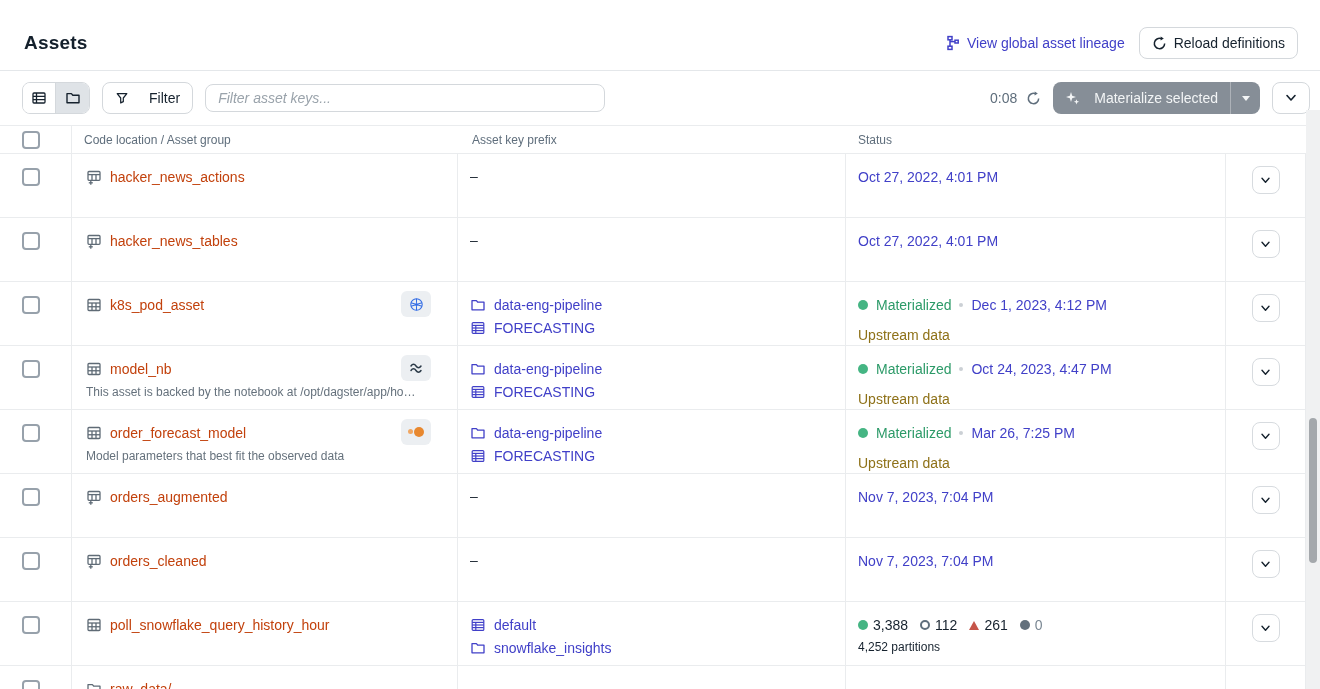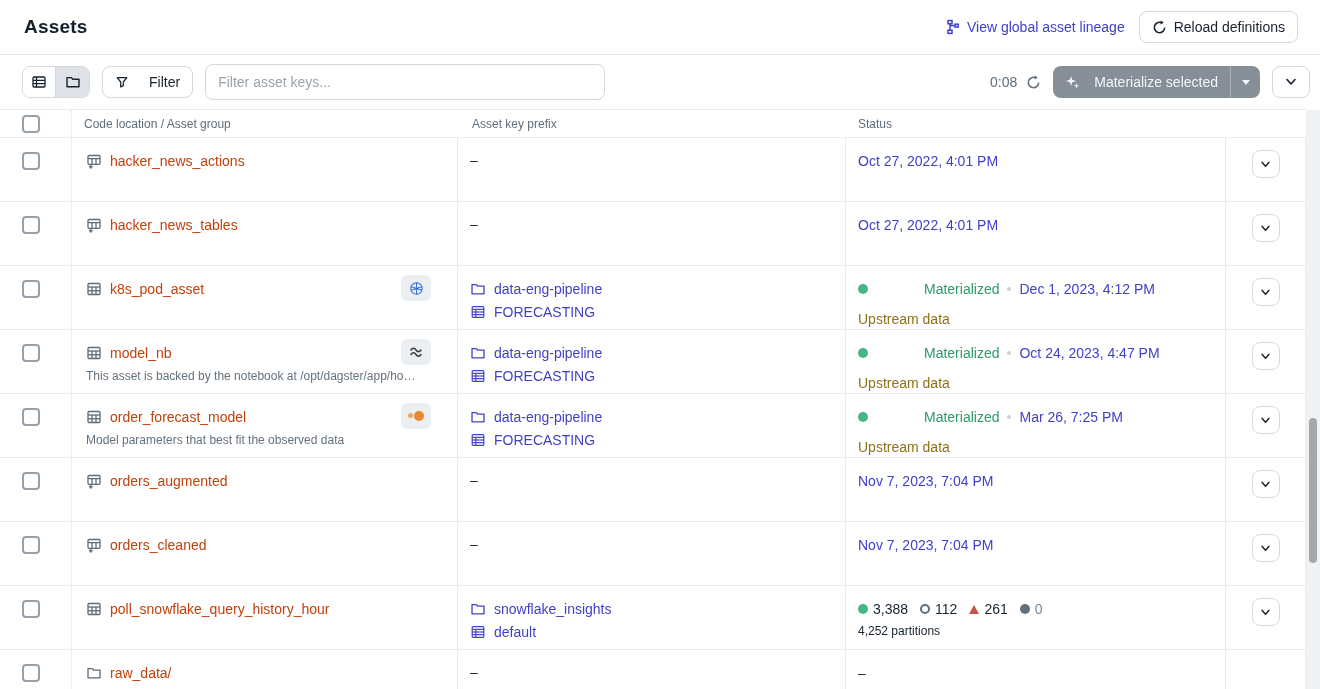--- a/index.html
+++ b/index.html
@@ -3,33 +3,33 @@
 <meta charset="utf-8">
 <style>
   * { box-sizing: border-box; margin: 0; padding: 0; }
   html,body { width:1320px; height:689px; }
   body {
     font-family: "Liberation Sans", sans-serif;
     background:#ffffff; color:#16222E;
     overflow:hidden; position:relative;
   }
   
-  .app-header { height:55px; border-bottom:1px solid #E4E7EA; display:flex; align-items:center; padding:0 22px 0 24px; background:#fff; }
+  .app-header { height:55px; border-bottom:1px solid #E4E7EA; display:flex; align-items:center; padding:0 22px 0 24px; background:#fff;margin-top:16px; }
   .page-title { font-size:19px; font-weight:700; color:#14202C; letter-spacing:.2px; }
   .hdr-right { margin-left:auto; display:flex; align-items:center; gap:14px; }
   .lineage-link { display:flex; align-items:center; gap:7px; color:#4140C8; font-size:14px; cursor:pointer; }
   .reload-btn { display:flex; align-items:center; gap:7px; border:1px solid #D4D8DC; border-radius:8px; background:#fff; height:32px; padding:0 12px; font-size:14px; color:#16222E; cursor:pointer; }
   
   .toolbar { height:54px; display:flex; align-items:center; padding:0 10px 0 22px; gap:12px; background:#fff; }
   .seg { display:flex; border:1px solid #D4D8DC; border-radius:8px; overflow:hidden; height:32px; background:#fff; }
   .seg-btn { width:33px; display:flex; align-items:center; justify-content:center; background:#fff; border:none; cursor:pointer; }
   .seg-btn:first-child { border-right:1px solid #D4D8DC; }
   .seg-btn.active { background:#DFE3E7; }
   .filter-btn { height:32px; border:1px solid #D4D8DC; border-radius:8px; background:#fff; padding:0 12px; display:flex; align-items:center; gap:20px; font-size:14px; color:#16222E; cursor:pointer; }
-  .search { width:400px; height:36px; border:1px solid #D4D8DC; border-radius:8px; padding:0 12px; font-size:14px; color:#16222E; outline:none; font-family:"Liberation Sans",sans-serif; }
+  .search { width:400px; height:28px; border:1px solid #D4D8DC; border-radius:8px; padding:0 12px; font-size:14px; color:#16222E; outline:none; font-family:"Liberation Sans",sans-serif;font-style:italic; }
   .search::placeholder { color:#9AA3AB; }
   .tb-right { margin-left:auto; display:flex; align-items:center; gap:12px; }
   .timer-wrap { display:flex; align-items:center; gap:9px; color:#5F6E7C; }
   .timer { font-size:14px; color:#5F6E7C; }
   .icon-btn-bare { background:none; border:none; color:#5F6E7C; display:flex; cursor:pointer; }
   .mat-btn { display:flex; height:32px; border-radius:8px; overflow:hidden; background:#868E97; color:#F3F5F6; }
   .mat-main { display:flex; align-items:center; gap:13px; padding:13px 12px; font-size:14px; cursor:pointer; background:transparent; border:none; color:#F3F5F6; }
   .mat-caret { width:30px; display:flex; align-items:center; justify-content:center; border-left:1px solid rgba(255,255,255,.32); cursor:pointer; background:transparent; border-top:none;border-right:none;border-bottom:none; }
   .caret-down { width:0; height:0; border-left:4px solid transparent; border-right:4px solid transparent; border-top:5px solid #F3F5F6; }
   .more-btn { width:38px; height:32px; border:1px solid #D4D8DC; border-radius:8px; background:#fff; display:flex; align-items:center; justify-content:center; cursor:pointer; }
@@ -48,21 +48,21 @@
   .checkbox { width:18px; height:18px; border:2px solid #97A1AB; border-radius:4px; background:#fff; display:inline-block; cursor:pointer; }
   .c-name { position:relative; padding:13px 26px 0 14px; }
   .name-line { display:flex; align-items:center; gap:8px; height:20px; }
   .asset-link { font-size:14px; color:#c2410c; cursor:pointer; }
   .desc { margin-top:6px; font-size:12px; color:#65717C; white-space:nowrap; overflow:hidden; }
   .badge { position:absolute; top:9px; right:26px; width:30px; height:26px; border-radius:6px; background:#ECEFF2; display:flex; align-items:center; justify-content:center; }
   .c-loc { padding:13px 12px 0; }
   .loc-line { display:flex; gap:8px; align-items:center; height:20px; margin-bottom:3px; color:#4140C8; font-size:14px; cursor:pointer; }
   .c-status { padding:13px 12px 0 12px; font-size:14px; }
   .status-line { display:flex; align-items:center; gap:8px; height:20px; }
-  .mat-green { color:#2C9A68;margin-left:48px; }
+  .mat-green { color:#2C9A68; }
   .dot-green { width:10px; height:10px; border-radius:50%; background:#45B583; flex:none; }
   .dot-sep { width:4px; height:4px; border-radius:50%; background:#CBD0D5; flex:none; }
   .date-link { color:#4140C8; cursor:pointer; }
   .note { margin-top:12px; color:#8E7118; }
   .dash { color:#28323C; font-size:14px; }
   .counts { display:flex; gap:12px; align-items:center; height:20px; }
   .cgroup { display:flex; align-items:center; gap:5px; color:#16222E; font-size:14px; }
   .circle-hollow { width:10px; height:10px; border:2px solid #5F6E7C; border-radius:50%; flex:none; }
   .tri-red { width:0; height:0; border-left:5.5px solid transparent; border-right:5.5px solid transparent; border-bottom:9px solid #C65549; flex:none; }
   .dot-gray { width:10px; height:10px; border-radius:50%; background:#62707C; flex:none; }
@@ -521,38 +521,38 @@
               <line x1="6" y1="6" x2="6" y2="13.5"></line>
               <line x1="10" y1="6" x2="10" y2="13.5"></line>
           </svg>
         </span>
         <span class="asset-link">poll_snowflake_query_history_hour</span>
       </div>
     </div>
     <div class="c-loc">
       <div class="loc-line">
         <span>
-          <svg width="16" height="16" viewBox="0 0 16 16" fill="none" stroke="#4140C8" stroke-width="1.3" stroke-linejoin="round">
-              <path d="M2 12.8 V3.6 H6.4 L7.8 5.2 H14 V12.8 Z"></path>
-            </svg>
-        </span>
-        <span>snowflake_insights</span>
-      </div>
-      <div class="loc-line">
-        <span>
           <svg width="16" height="16" viewBox="0 0 16 16" fill="none" stroke="#4140C8" stroke-width="1.2">
             <rect x="2.2" y="2.6" width="11.6" height="10.8" rx="1"></rect>
               <line x1="2.2" y1="5.4" x2="13.8" y2="5.4"></line>
             <line x1="5.8" y1="5.4" x2="5.8" y2="13.4"></line>
               <line x1="2.2" y1="8" x2="13.8" y2="8"></line>
               <line x1="2.2" y1="10.6" x2="13.8" y2="10.6"></line>
           </svg>
         </span>
         <span>default</span>
       </div>
+      <div class="loc-line">
+        <span>
+          <svg width="16" height="16" viewBox="0 0 16 16" fill="none" stroke="#4140C8" stroke-width="1.3" stroke-linejoin="round">
+              <path d="M2 12.8 V3.6 H6.4 L7.8 5.2 H14 V12.8 Z"></path>
+            </svg>
+        </span>
+        <span>snowflake_insights</span>
+      </div>
     </div>
     <div class="c-status">
       <div class="counts">
         <span class="cgroup">
           <span class="dot-green"></span>
           <span>3,388</span>
         </span>
         <span class="cgroup">
           <span class="circle-hollow"></span>
           <span>112</span>

